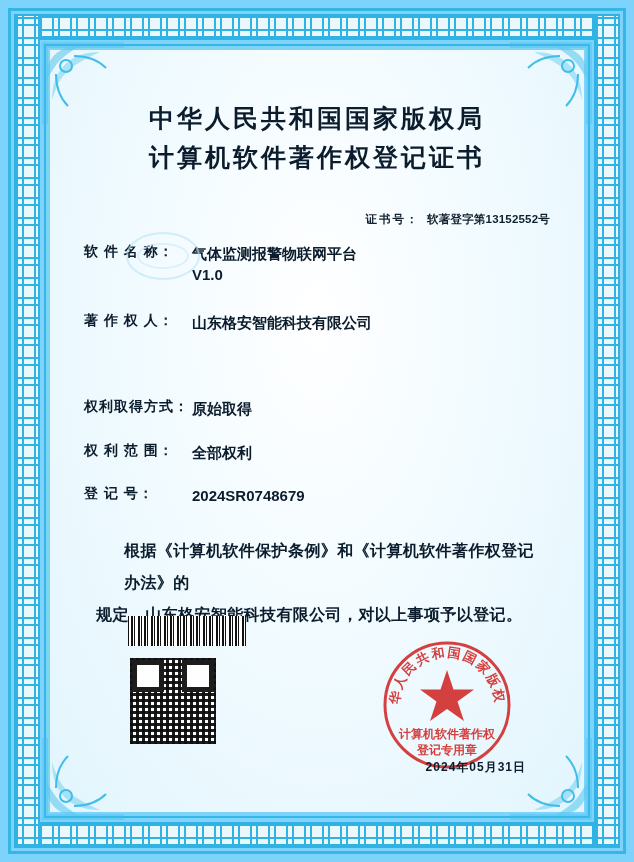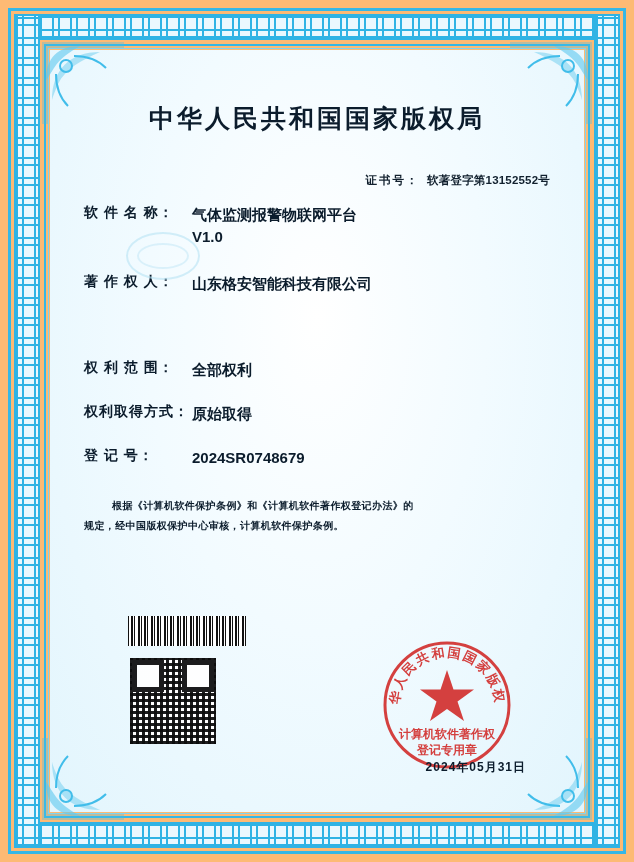--- a/index.html
+++ b/index.html
@@ -13,21 +13,21 @@
     font-family: "Liberation Sans", sans-serif;
     overflow: hidden;
   }
 
   
   .certificate {
     position: relative;
     width: 634px;
     height: 862px;
     box-sizing: border-box;
-    background: #fdba74;
+    background: #7dd3fc;
   }
 
   .border-outer {
     position: absolute;
     left: 8px;
     top: 8px;
     right: 8px;
     bottom: 8px;
     border: 3px solid #35b7e6;
     box-sizing: border-box;
@@ -167,25 +167,26 @@
     display: block;
     font-family: "Liberation Sans", sans-serif;
   }
 
   .spacer-name  { height: 20px; }
   .spacer-big   { height: 58px; }
   .gap-rights   { margin-bottom: 22px; }
 
   .paragraph {
     margin-top: 28px;
-    font-size: 10px;
+    font-size: 16px;
     font-weight: bold;
     line-height: 2.0;
     color: #0b1c2c;
     letter-spacing: 0.4px;
+    margin-left: 12px;
   }
   .paragraph .indent { padding-left: 28px; display: block; }
 
   
   .barcode {
     position: absolute;
     left: 78px;
     top: 566px;
     width: 118px;
     height: 30px;
@@ -317,20 +318,21 @@
       <path d="M16 34 C16 46 20 58 28 66" fill="none" stroke="#41bdea" stroke-width="2"></path>
     </svg>
   </div>
 
   <div class="content">
 
     <div class="watermark"></div>
 
     <div class="title-block">
       <div class="title-line-1">中华人民共和国国家版权局</div>
+      <div class="title-line-2">计算机软件著作权登记证书</div>
     </div>
 
     <div class="cert-no-row">
       <span class="cert-no-label">证书号：</span>
       <span class="cert-no-value">软著登字第13152552号</span>
     </div>
 
     <div class="fields">
 
       <div class="field-row">
@@ -344,39 +346,39 @@
       <div class="spacer-name"></div>
 
       <div class="field-row">
         <div class="field-label">著 作 权 人：</div>
         <div class="field-value">山东格安智能科技有限公司</div>
       </div>
 
       <div class="spacer-big"></div>
 
       <div class="field-row gap-rights">
+        <div class="field-label">权利取得方式：</div>
+        <div class="field-value">原始取得</div>
+      </div>
+
+      <div class="field-row gap-rights">
         <div class="field-label">权 利 范 围：</div>
         <div class="field-value">全部权利</div>
-      </div>
-
-      <div class="field-row gap-rights">
-        <div class="field-label">权利取得方式：</div>
-        <div class="field-value">原始取得</div>
       </div>
 
       <div class="field-row">
         <div class="field-label">登 记 号：</div>
         <div class="field-value">2024SR0748679</div>
       </div>
 
     </div>
 
     <div class="paragraph">
       <span class="indent">根据《计算机软件保护条例》和《计算机软件著作权登记办法》的</span>
-      <span>规定，经中国版权保护中心审核，计算机软件保护条例。</span>
+      <span>规定，山东格安智能科技有限公司，对以上事项予以登记。</span>
     </div>
 
     <div class="barcode"></div>
     <div class="qr"></div>
 
     <div class="seal">
       <svg width="150" height="150" viewBox="0 0 150 150">
         <g fill="none" stroke="#d4403f" stroke-width="3">
           <circle cx="75" cy="75" r="62"></circle>
         </g>

